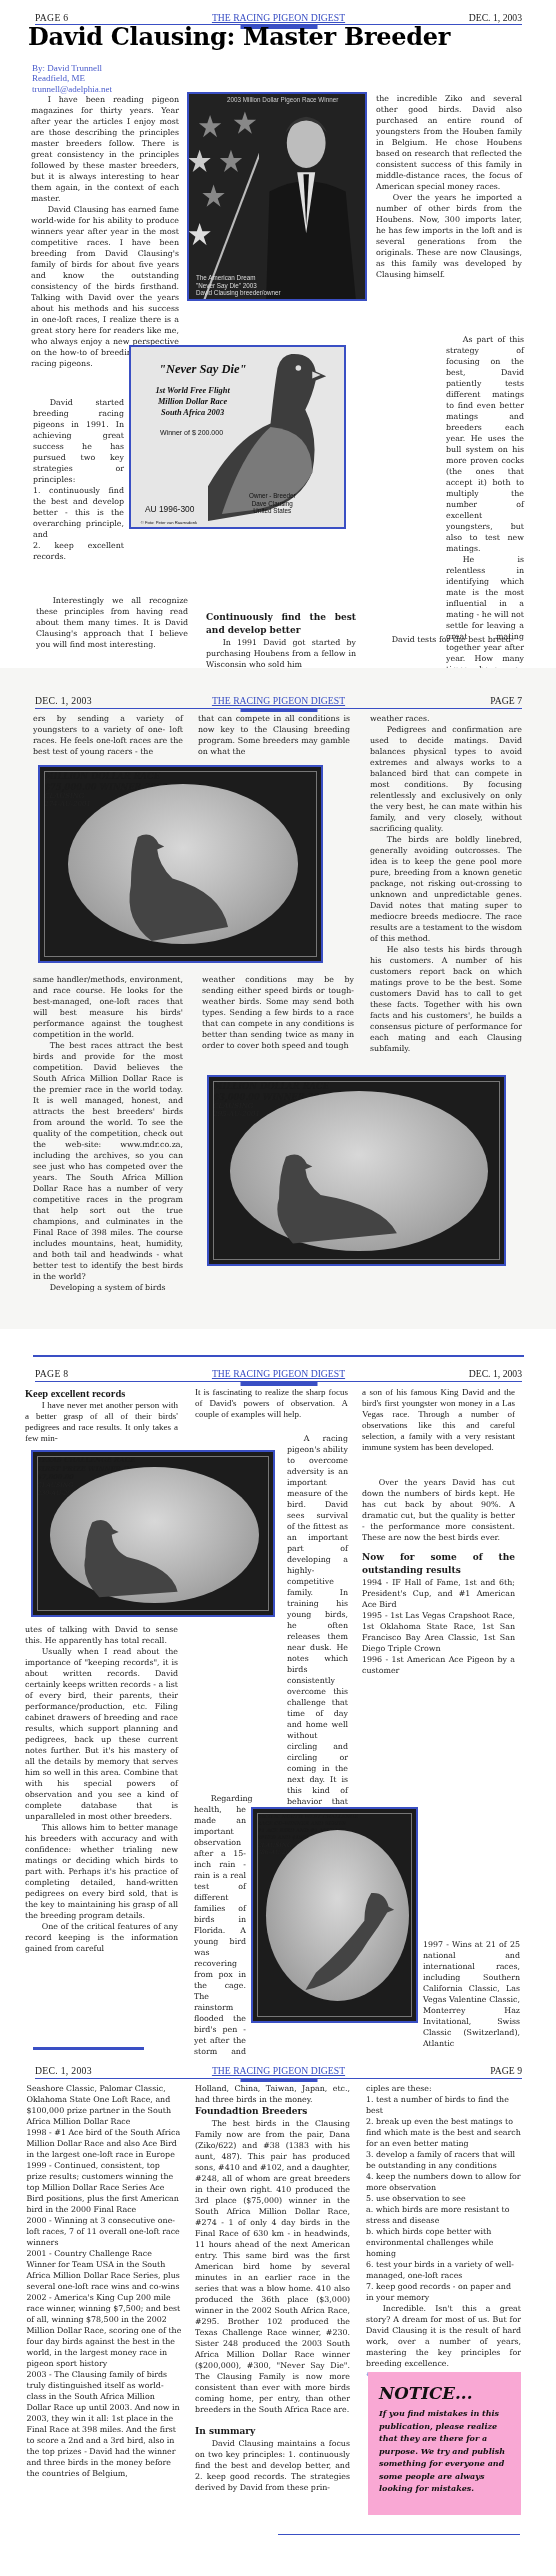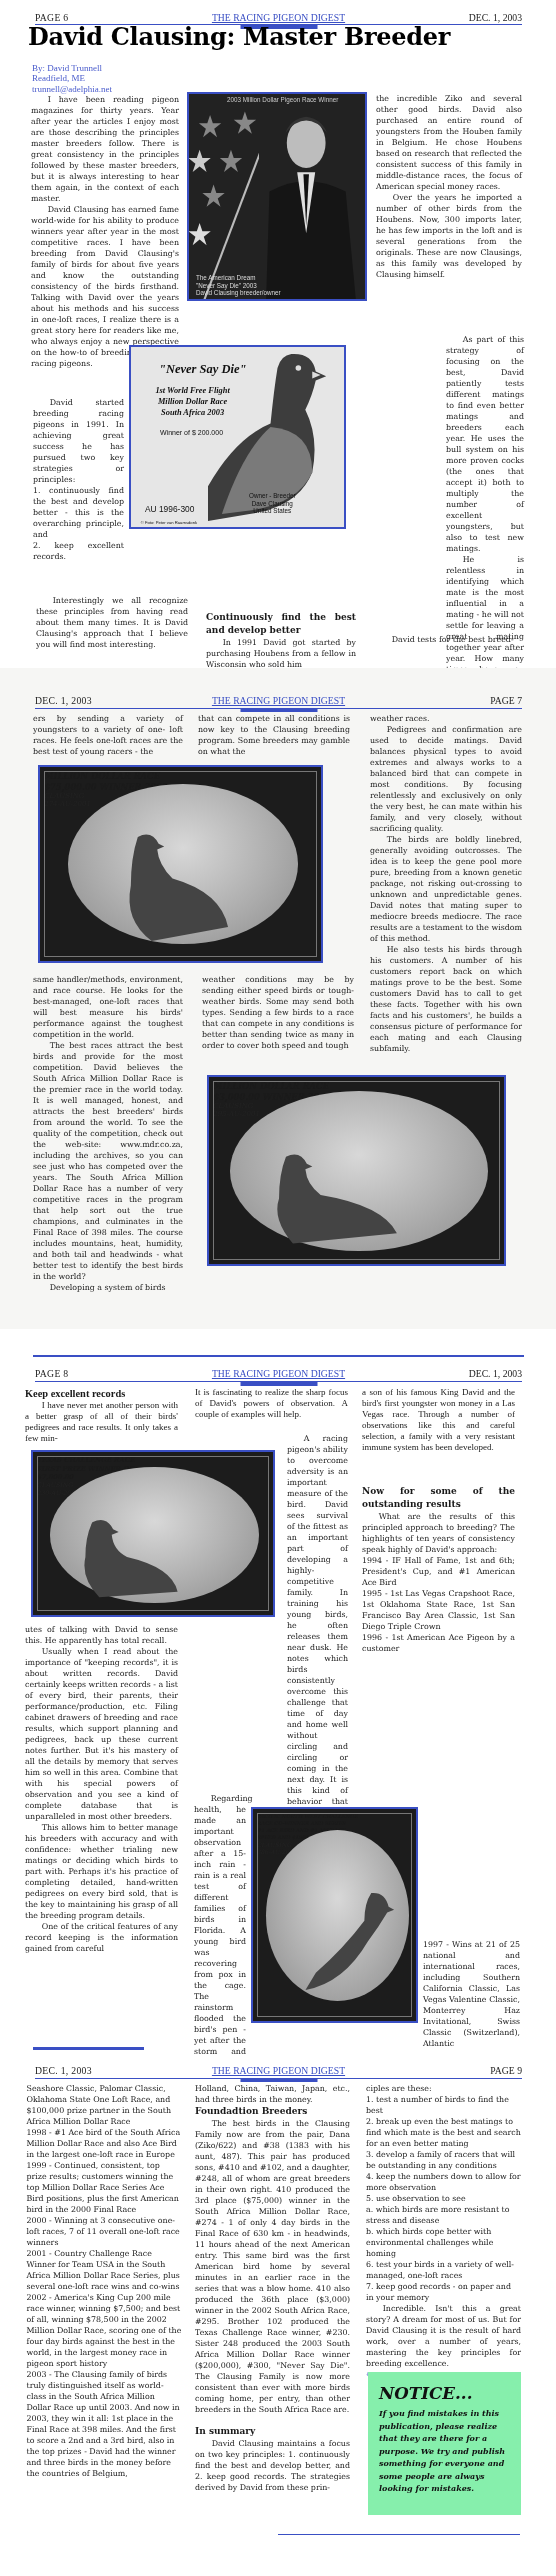--- a/index.html
+++ b/index.html
@@ -18,21 +18,21 @@
   .title { position: absolute; left: 28px; top: 22px; font-family: "DejaVu Serif", serif; font-weight: bold; font-size: 24px; color: #000000; letter-spacing: -0.3px; }
   .byline { position: absolute; left: 32px; top: 63px; font-family: "Liberation Serif", serif; font-size: 9px; color: #4a5ccc; line-height: 10.4px; }
   .photo { position: absolute; border: 2.1px double #3a4fc4; background: #222; overflow: hidden; }
   .photo.light { background: #e6e6e6; }
   .photo .cap { position: absolute; font-family: "Liberation Sans", sans-serif; color: #ddd; font-size: 6.3px; line-height: 7.7px; }
   .photo .capd { position: absolute; font-family: "Liberation Sans", sans-serif; color: #111; }
   .oval { position: absolute; border-radius: 50%; background: radial-gradient(ellipse at 50% 40%, #d8d8d8 0%, #aaa 60%, #8a8a8a 100%); }
   .frame { position: absolute; border: 2.1px solid #3a4fc4; background: #1c1c1c; padding: 4.2px; }
   .frame .inner { position: absolute; inset: 4.2px; border: 1.4px solid #777; }
   .pigeon { position: absolute; }
-  .notice { position: absolute; background: #86efac; padding: 11px 11px; }
+  .notice { position: absolute; background: #f9a8d4; padding: 11px 11px; }
   .notice .nh { font-family: "DejaVu Serif", serif; font-weight: bold; font-style: italic; font-size: 16.7px; color: #111; }
   .notice .nb { font-family: "DejaVu Serif", serif; font-weight: bold; font-style: italic; font-size: 8px; line-height: 12.5px; color: #111; margin-top: 4.2px; }
   .rule { position: absolute; height: 1.4px; background: #3a4fc4; }
   .rule.thick { height: 2.8px; }
 </style>
 </head>
 <body>
 
 <div class="page" style="top:0;height:647px;">
   <div class="hdr" style="top:5.6px;">
@@ -243,22 +243,22 @@
     </div>
     <div class="capd" style="left:111px;top:139px;font-style:italic;font-size:6px;line-height:7px;color:#222;">
       <div>CLAUSING</div>
       <div>386-AU-2002</div>
     </div>
   </div>
   <div class="col" style="left:362px;top:40px;width:153px;font-family:'Liberation Serif',serif;font-size:9px;line-height:11px;">
     <p class="ni">a son of his famous King David and the bird's first youngster won money in a Las Vegas race. Through a number of observations like this and careful selection, a family with a very resistant immune system has been developed.</p>
   </div>
   <div class="col" style="left:362px;top:130px;width:153px;">
+    <p>Over the years David has cut down the numbers of birds kept. He has cut back by about 90%. A dramatic cut, but the quality is better - the performance more consistent. These are now the best birds ever.</p>
     <h3 style="margin-top:8.4px;">Now for some of the outstanding results</h3>
-    <p>What are the results of this principled approach to breeding? The highlights of ten years of consistency speak highly of David's approach:</p>
     <p class="ni">1994 - IF Hall of Fame, 1st and 6th; President's Cup, and #1 American Ace Bird</p>
     <p class="ni">1995 - 1st Las Vegas Crapshoot Race, 1st Oklahoma State Race, 1st San Francisco Bay Area Classic, 1st San Diego Triple Crown</p>
     <p class="ni">1996 - 1st American Ace Pigeon by a customer</p>
   </div>
   <div class="col" style="left:423px;top:592px;width:97px;">
     <p class="ni">1997 - Wins at 21 of 25 national and international races, including Southern California Classic, Las Vegas Valentine Classic, Monterrey Haz Invitational, Swiss Classic (Switzerland), Atlantic</p>
   </div>
   <div class="rule thick" style="left:33px;width:111px;top:700px;"></div>
 </div>
 

